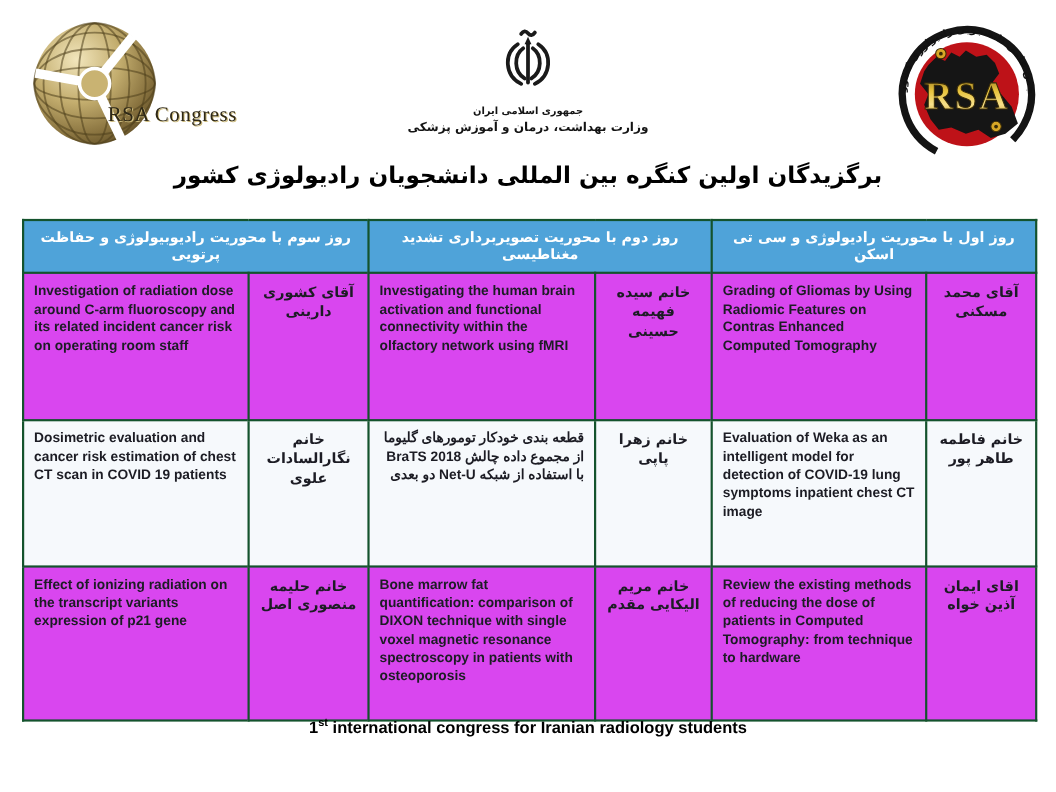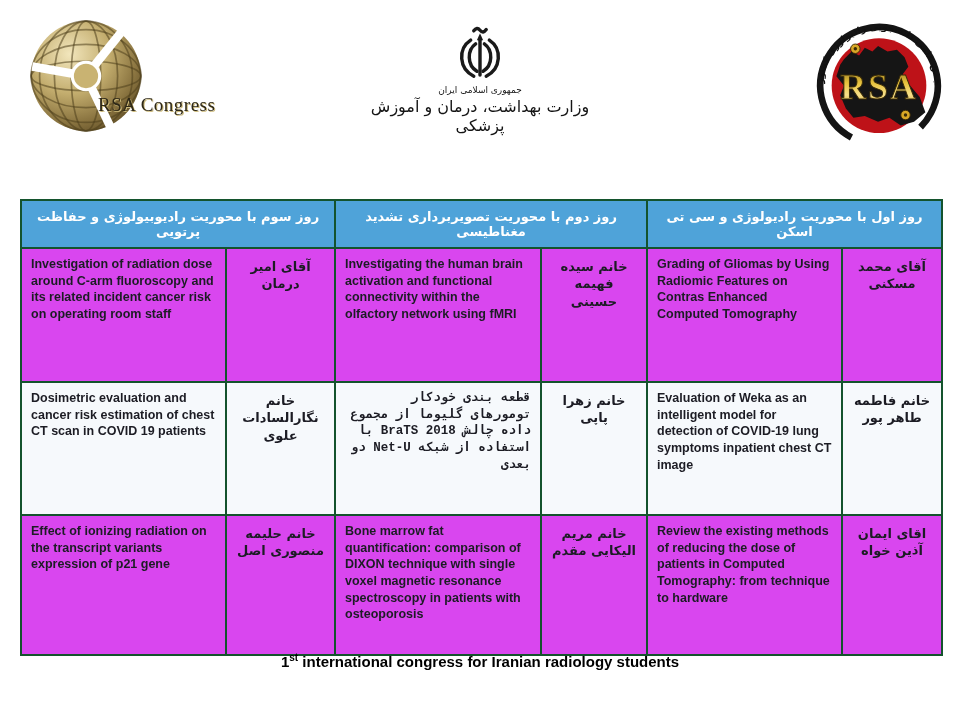--- a/index.html
+++ b/index.html
@@ -11,22 +11,22 @@
   .logo-left { position:absolute; left:28px; top:18px; width:195px; height:120px; }
   .logo-left-text {
     position:absolute; left:70px; top:76px;
     font-family:"Liberation Serif","DejaVu Serif",serif;
     font-weight:normal; font-size:19px; color:#2e2817;
     text-shadow:1px 1px 0 #cdbb7c; letter-spacing:.5px; white-space:nowrap;
   }
 
   .emblem-center { position:absolute; left:0; right:0; top:24px; text-align:center; pointer-events:none; }
   .emblem-inner { display:inline-block; width:260px; }
-  .emblem-line1 { font-family:"DejaVu Sans",sans-serif; font-size:9px; font-weight:normal; color:#141414; margin-top:1px; direction:rtl; }
-  .emblem-line2 { font-family:"DejaVu Sans",sans-serif; font-size:16px; font-weight:normal; color:#141414; margin-top:2px; direction:rtl; }
+  .emblem-line1 { font-family:"DejaVu Sans",sans-serif; font-size:9px; font-weight:bold; color:#141414; margin-top:12px; direction:rtl; }
+  .emblem-line2 { font-family:"DejaVu Sans",sans-serif; font-size:11px; font-weight:bold; color:#141414; margin-top:2px; direction:rtl; }
 
   .logo-right { position:absolute; right:10px; top:4px; width:142px; height:152px; }
 
   
   .slide-title {
     position:absolute; top:147px; left:0; right:0; text-align:center;
     direction:rtl; font-family:"DejaVu Sans",sans-serif;
     font-size:21px; font-weight:bold; color:#000;
   }
 
@@ -39,21 +39,21 @@
     padding:8px 4px; text-align:center; font-family:"DejaVu Sans",sans-serif; height:36px;
   }
   td { font-weight:bold; color:#1c1c24; padding:7px 9px; line-height:1.33; }
   tr.band td  { background:#d946ef; }
   tr.plain td { background:#F6F9FC; }
   tr.r1 td { height:134px; }
   tr.r2 td { height:133px; }
   tr.r3 td { height:140px; }
   td.en { direction:ltr; text-align:left; font-size:12.5px; font-family:"Liberation Sans",sans-serif; }
   td.name { text-align:center; direction:rtl; font-size:13px; font-family:"DejaVu Sans",sans-serif; padding-top:9px; }
-  td.fa-title { direction:rtl; text-align:right; font-size:12.5px; font-family:Liberation Mono, monospace; }
+  td.fa-title { direction:rtl; text-align:right; font-size:12.5px; font-family:Liberation Sans, sans-serif; }
 
   
   .footer {
     position:absolute; top:652px; left:0; right:0; text-align:center;
     font-size:15px; font-weight:bold; color:#000;
   }
   .footer sup { font-size:10px; }
 </style>
 </head>
 <body>
@@ -129,20 +129,21 @@
       <g>
         <circle cx="103" cy="117" r="5" fill="#D9A826" stroke="#3a2c08" stroke-width="1"></circle>
         <circle cx="103" cy="117" r="1.8" fill="#3a2c08"></circle>
       </g>
       <text font-size="9.5" font-weight="bold" fill="#111" font-family="DejaVu Sans, sans-serif" direction="rtl">
         <textPath href="#arcT" startOffset="50%" text-anchor="middle">انجمن علمی دانشجویی رادیولوژی کشوری</textPath>
       </text>
     </svg>
   </div>
 
+  <h1 class="slide-title">برگزیدگان اولین کنگره بین المللی دانشجویان رادیولوژی کشور</h1>
 
   <div class="table-wrap">
     <table>
       <colgroup>
         <col style="width:100px">
           <col style="width:195px">
         <col style="width:106px">
           <col style="width:206px">
         <col style="width:109px">
           <col style="width:205px">
@@ -153,21 +154,21 @@
           <th colspan="2">روز دوم با محوریت تصویربرداری تشدید مغناطیسی</th>
           <th colspan="2">روز سوم با محوریت رادیوبیولوژی و حفاظت پرتویی</th>
         </tr>
       </thead>
       <tbody>
         <tr class="band r1">
           <td class="name">آقای محمد مسکنی</td>
           <td class="en">Grading of Gliomas by Using Radiomic Features on Contras Enhanced Computed Tomography</td>
           <td class="name">خانم سیده فهیمه حسینی</td>
           <td class="en">Investigating the human brain activation and functional connectivity within the olfactory network using fMRI</td>
-          <td class="name">آقای امیر درمان</td>
+          <td class="name">آقای کشوری دارینی</td>
           <td class="en">Investigation of radiation dose around C-arm fluoroscopy and its related incident cancer risk on operating room staff</td>
         </tr>
         <tr class="plain r2">
           <td class="name">خانم فاطمه طاهر پور</td>
           <td class="en">Evaluation of Weka as an intelligent model for detection of COVID-19 lung symptoms inpatient chest CT image</td>
           <td class="name">خانم زهرا پاپی</td>
           <td class="fa-title">قطعه بندی خودکار تومورهای گلیوما از مجموع داده چالش BraTS 2018 با استفاده از شبکه Net-U دو بعدی</td>
           <td class="name">خانم نگارالسادات علوی</td>
           <td class="en">Dosimetric evaluation and cancer risk estimation of chest CT scan in COVID 19 patients</td>
         </tr>

